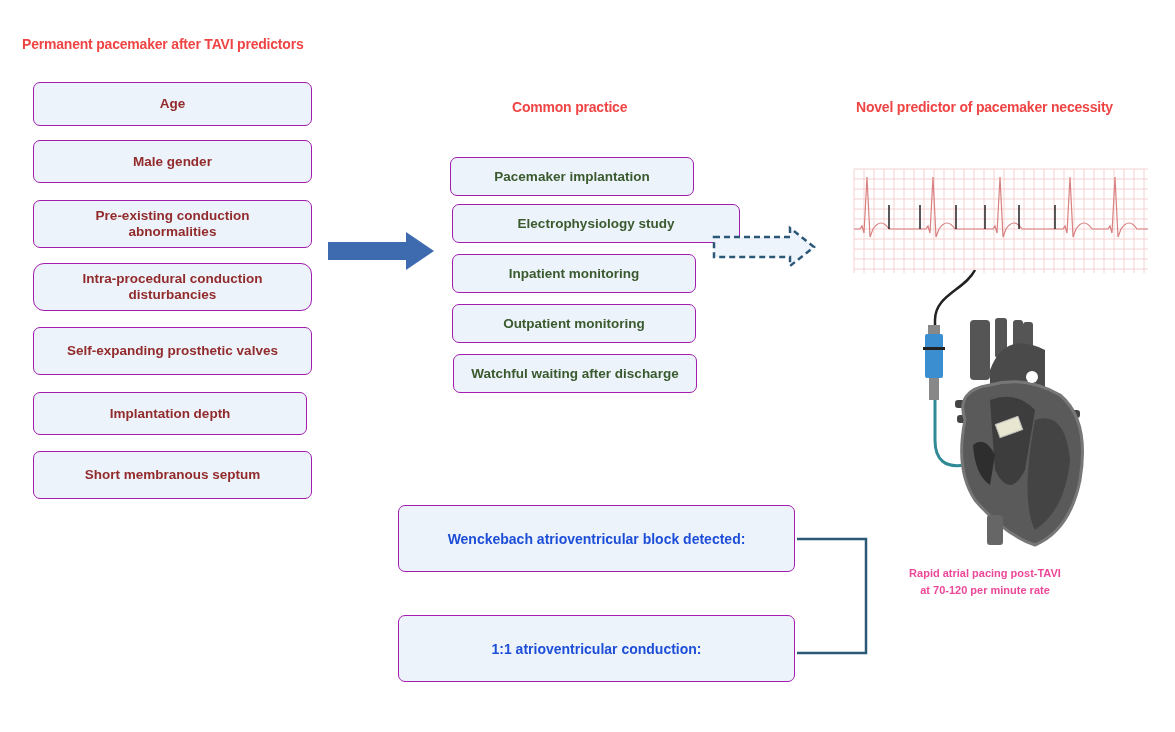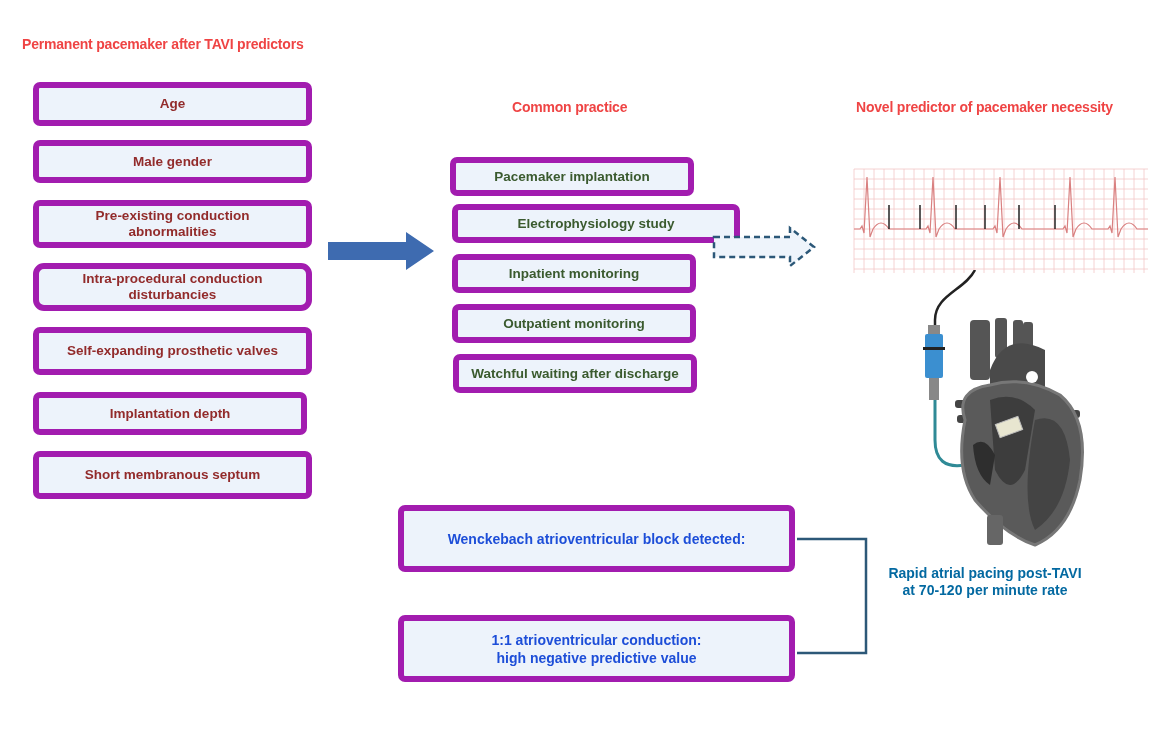--- a/index.html
+++ b/index.html
@@ -1,27 +1,27 @@
 <!DOCTYPE html>
 <html><head>
 <meta charset="utf-8">
 <style>
   html, body { margin: 0; padding: 0; background: #ffffff; }
   body { width: 1175px; height: 732px; position: relative; overflow: hidden;
          font-family: "Liberation Sans", "DejaVu Sans", sans-serif; }
   .abs { position: absolute; }
   .heading { font-weight: bold; font-size: 14px; color: #ef4444; letter-spacing: -0.2px; text-align: center; }
   .box { position: absolute; box-sizing: border-box; background: #edf3fb;
-         border: 6px solid #a21caf; border-radius: 7px;
+         border: 1px solid #a21caf; border-radius: 7px;
          display: flex; align-items: center; justify-content: center; text-align: center;
          font-weight: bold; font-size: 13.5px; line-height: 16px; }
   .red { color: #922b2b; }
   .green { color: #3a5a2e; }
   .purple { color: #1d4ed8; font-size: 14px; line-height: 18px; }
-  .caption { font-weight: bold; font-size: 14px; color: #0369a1; text-align: center; line-height: 17px; }
+  .caption { font-weight: bold; font-size: 11px; color: #ec4899; text-align: center; line-height: 17px; }
 </style>
 </head>
 <body>
 
 <div class="abs heading" style="left:22px; top:36px;">Permanent pacemaker after TAVI predictors</div>
 
 <div class="box red" style="left:33px; top:82px; width:279px; height:44px;">
   <div>
       <div>Age</div>
     </div>
@@ -172,19 +172,18 @@
 </div>
 
 <div class="box purple" style="left:398px; top:505px; width:397px; height:67px;">
   <div>
       <div>Wenckebach atrioventricular block detected:</div>
     </div>
 </div>
 <div class="box purple" style="left:398px; top:615px; width:397px; height:67px;">
   <div>
       <div>1:1 atrioventricular conduction:</div>
-      <div>high negative predictive value</div>
     </div>
 </div>
 
 <svg class="abs" style="left:795px; top:530px;" width="80" height="125">
   <polyline points="2,9 71,9 71,123 2,123" fill="none" stroke="#2c5878" stroke-width="2.5"></polyline>
 </svg>
 
 </body></html>

